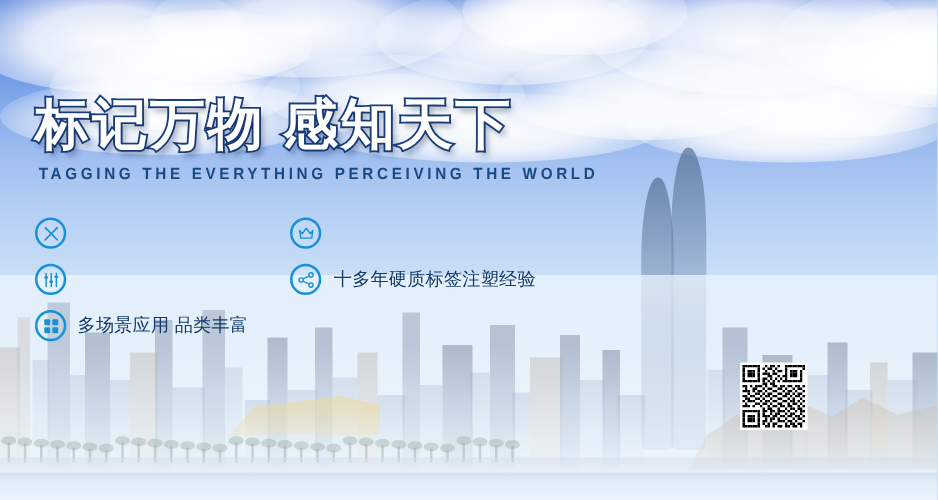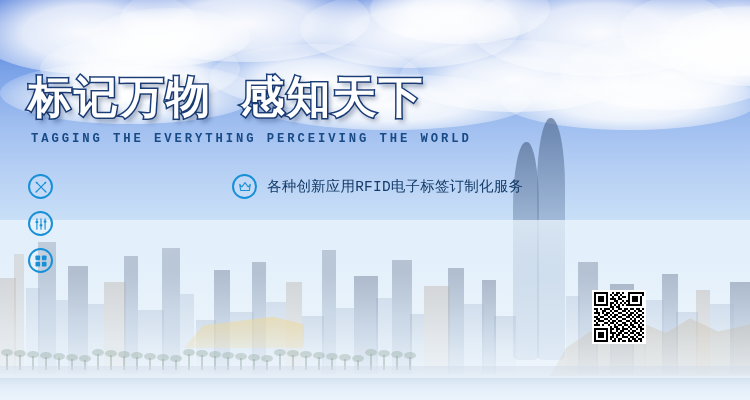--- a/index.html
+++ b/index.html
@@ -84,21 +84,21 @@
     pointer-events:none;
   }
   .palms { position:absolute; left:0; bottom:30px; width:420px; height:22px; }
   .palm { position:absolute; bottom:0; width:2px; height:14px; background:rgba(96,120,98,.40); }
   .palm::before {
     content:""; position:absolute; left:-5px; top:-5px; width:12px; height:7px;
     border-radius:50%; background:rgba(88,118,92,.34);
   }
 
   
-  .content { position:absolute; inset:0;font-family:Liberation Mono, monospace; }
+  .content { position:absolute; inset:0; }
 
   .title {
     position:absolute; left:28px; top:78px;
     font-size:44px; font-weight:bold; line-height:1;
     letter-spacing:2px;
     color:#ffffff;
     -webkit-text-stroke:3px #1c3f7a;
     paint-order:stroke fill;
     text-shadow:3px 4px 5px rgba(20,45,90,.42);
     white-space:nowrap;
@@ -295,36 +295,47 @@
 
         <div class="feat">
           <span class="ic">
             <svg viewBox="0 0 24 24" fill="#1890d8" stroke="none">
               <rect x="2.5" y="2.5" width="8" height="8" rx="1.4"></rect>
               <rect x="13.5" y="2.5" width="8" height="8" rx="1.4"></rect>
               <rect x="2.5" y="13.5" width="8" height="8" rx="1.4"></rect>
               <rect x="13.5" y="13.5" width="8" height="8" rx="1.4"></rect>
             </svg>
           </span>
+          <span class="tx">多场景应用  品类丰富</span>
         </div>
 
       </div>
 
       <div class="col right">
 
         <div class="feat">
           <span class="ic">
             <svg viewBox="0 0 24 24" fill="none" stroke="#1890d8" stroke-width="1.9" stroke-linejoin="round">
               <path d="M3 7.5 L6.5 12 L12 4.5 L17.5 12 L21 7.5 L19.5 18 L4.5 18 Z"></path>
             </svg>
           </span>
-          <span class="tx">各种创新应用RFID电子标签订制化服务</span>
         </div>
 
 
+        <div class="feat">
+          <span class="ic">
+            <svg viewBox="0 0 24 24" fill="none" stroke="#1890d8" stroke-width="1.9">
+              <circle cx="18.5" cy="5" r="2.9"></circle>
+              <circle cx="5" cy="12" r="2.9"></circle>
+              <circle cx="18.5" cy="19" r="2.9"></circle>
+              <path d="M7.6 10.6 L15.9 6.4 M7.6 13.4 L15.9 17.6"></path>
+            </svg>
+          </span>
+          <span class="tx">十多年硬质标签注塑经验</span>
+        </div>
 
       </div>
 
     </div>
 
     <div class="qr">
       <div class="qr-grid" id="qrgrid">
           <i class="on"></i>
           <i class="on"></i>
           <i class="on"></i>

